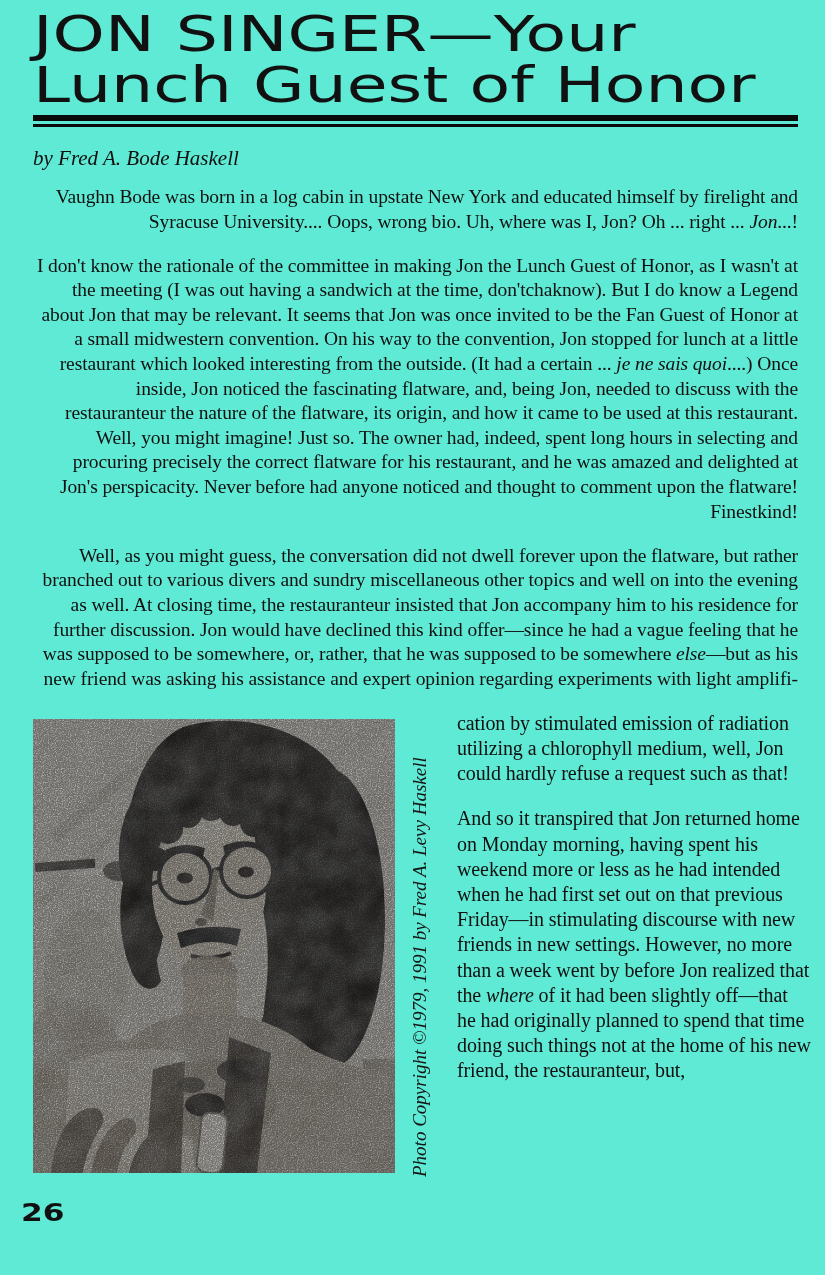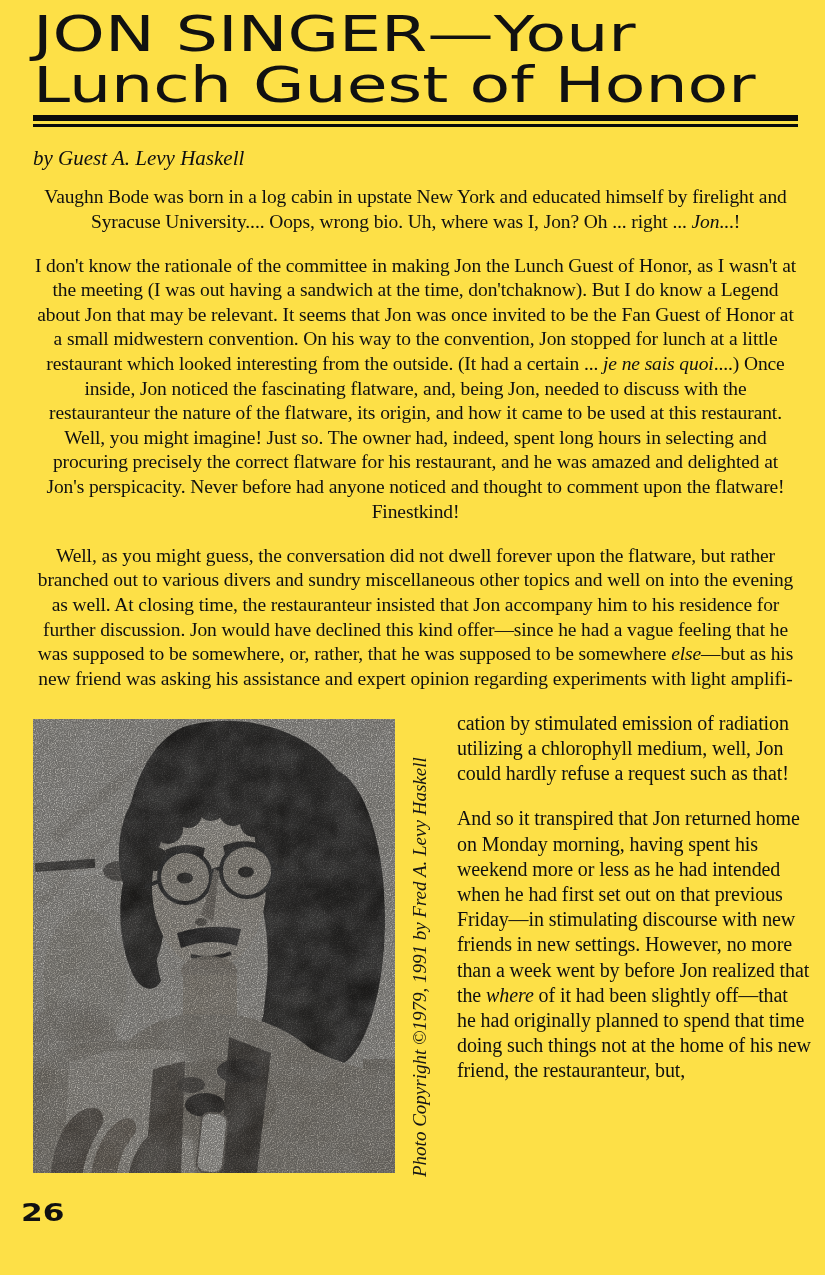--- a/index.html
+++ b/index.html
@@ -1,21 +1,21 @@
 <!DOCTYPE html>
 <html><head>
 <meta charset="utf-8">
 <style>
   html,body { margin:0; padding:0; background:#888; }
   .page {
     position: relative;
     width: 825px;
     height: 1275px;
     margin: 0 auto;
-    background: #fde047;
+    background: #5eead4;
     color: #0d0d0d;
     overflow: hidden;
     font-family: "Liberation Serif", serif;
   }
   .content {
     position: absolute;
     left: 33px;
     top: 8px;
     width: 778px;
   }
@@ -43,21 +43,21 @@
     line-height: 24px;
     color: #101010;
   }
   .para {
     width: 765px;
     margin-top: 13px;
     font-size: 19.5px;
     line-height: 24.6px;
     letter-spacing: -0.1px;
     color: #101010;
-    text-align: center;
+    text-align: right;
   }
   .para.first { margin-top: 15px; }
   .run-i { font-style: italic; }
   .run-u { }
   .wrap-section {
     margin-top: 13px;
     width: 778px;
   }
   .wrap-section::after { content:""; display:block; clear:both; }
   .photo-block {
@@ -115,21 +115,21 @@
 
     <h1 class="headline">JON SINGER—Your</h1>
     <h1 class="headline">Lunch Guest of Honor</h1>
 
     <div class="title-rules">
       <div class="rule-thick"></div>
       <div class="rule-gap"></div>
       <div class="rule-thin"></div>
     </div>
 
-    <div class="byline">by Guest A. Levy Haskell</div>
+    <div class="byline">by Fred A. Bode Haskell</div>
 
     <p class="para first"><span>Vaughn Bode was born in a log cabin in upstate New York and educated himself by firelight and Syracuse University.... Oops, wrong bio. Uh, where was I, Jon? Oh ... right ... </span><span class="run-i">Jon</span><span>...!</span></p>
     <p class="para"><span>I don't know the rationale of the committee in making Jon the Lunch Guest of Honor, as I wasn't at the meeting (I was out having a sandwich at the time, don'tchaknow). But I </span><span class="run-u">do</span><span> know a Legend about Jon that may be relevant. It seems that Jon was once invited to be the Fan Guest of Honor at a small midwestern convention. On his way to the convention, Jon stopped for lunch at a little restaurant which looked interesting from the outside. (It had a certain ... </span><span class="run-i">je ne sais quoi</span><span>....) Once inside, Jon noticed the fascinating flatware, and, being Jon, needed to discuss with the restauranteur the nature of the flatware, its origin, and how it came to be used at this restaurant. Well, you might imagine! Just so. The owner had, indeed, spent long hours in selecting and procuring precisely the correct flatware for his restaurant, and he was amazed and delighted at Jon's perspicacity. Never before had anyone noticed and thought to comment upon the flatware! Finestkind!</span></p>
     <p class="para"><span>Well, as you might guess, the conversation did not dwell forever upon the flatware, but rather branched out to various divers and sundry miscellaneous other topics and well on into the evening as well. At closing time, the restauranteur insisted that Jon accompany him to his residence for further discussion. Jon would have declined this kind offer—since he had a vague feeling that he was supposed to be somewhere, or, rather, that he was supposed to be somewhere </span><span class="run-i">else</span><span>—but as his new friend was asking his assistance and expert opinion regarding experiments with light amplifi-</span></p>
 
     <div class="wrap-section">
 
       <div class="photo-block">
         <svg class="photo-svg" viewBox="0 0 362 454" xmlns="http://www.w3.org/2000/svg" role="img">
           <defs>

